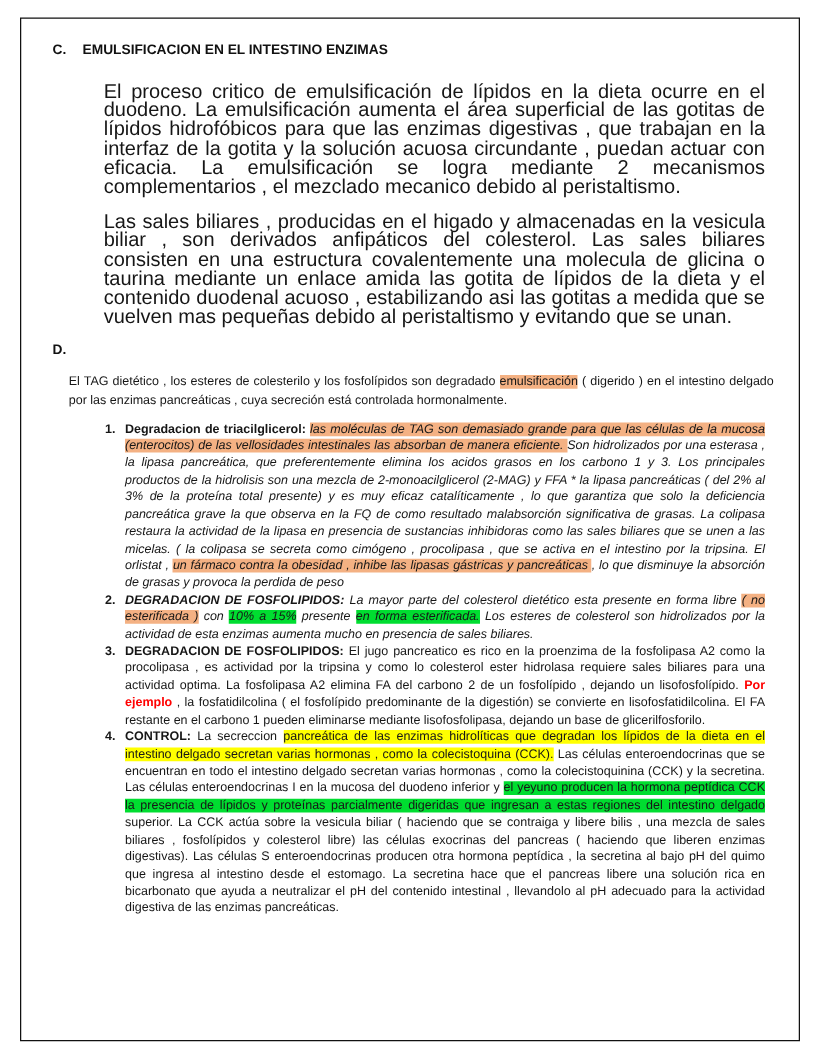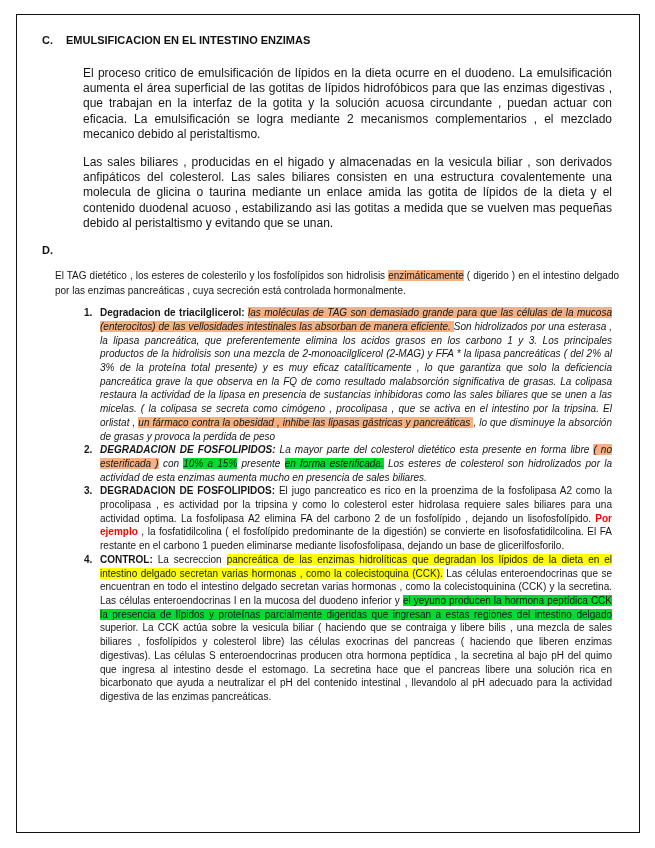--- a/index.html
+++ b/index.html
@@ -32,21 +32,21 @@
     color: #111;
   }
   .sec-c .heading { margin-bottom: 20px; }
   .para {
     text-align: justify;
     margin: 0 0 13px 0;
   }
   .sec-c .para {
     margin-left: 41px;
     margin-right: 7px;
-    font-size: 12px;
+    font-size: 16px;
     line-height: 15.2px;
   }
   .sec-d { margin-top: 8px; display: block; }
   .sec-d .intro {
     margin: 13px 0 8px 13px;
     font-size: 10px;
     line-height: 14.6px;
   }
   .list { margin: 0; padding: 0; list-style: none; }
   .list-item {
@@ -78,21 +78,21 @@
       <span class="h-title">EMULSIFICACION EN EL INTESTINO ENZIMAS</span>
     </h2>
     <p class="para"><span>El proceso critico de emulsificación de lípidos en la dieta ocurre en el duodeno. La emulsificación aumenta el área superficial de las gotitas de lípidos hidrofóbicos para que las enzimas digestivas , que trabajan en la interfaz de la gotita y la solución acuosa circundante , puedan actuar con eficacia. La emulsificación se logra mediante 2 mecanismos complementarios , el mezclado mecanico debido al peristaltismo.</span></p>
     <p class="para"><span>Las sales biliares , producidas en el higado y almacenadas en la vesicula biliar , son derivados anfipáticos del colesterol. Las sales biliares consisten en una estructura covalentemente una molecula de glicina o taurina mediante un enlace amida las gotita de lípidos de la dieta y el contenido duodenal acuoso , estabilizando asi las gotitas a medida que se vuelven mas pequeñas debido al peristaltismo y evitando que se unan.</span></p>
   </section>
 
   <section class="sec-d">
     <h2 class="heading">
       <span class="h-label">D.</span>
     </h2>
-    <p class="para intro"><span>El TAG dietético , los esteres de colesterilo y los fosfolípidos son hidrolisis </span><span class="hl-o">enzimáticamente</span><span> ( digerido ) en el intestino delgado por las enzimas pancreáticas , cuya secreción está controlada hormonalmente.</span></p>
+    <p class="para intro"><span>El TAG dietético , los esteres de colesterilo y los fosfolípidos son degradado </span><span class="hl-o">emulsificación</span><span> ( digerido ) en el intestino delgado por las enzimas pancreáticas , cuya secreción está controlada hormonalmente.</span></p>
 
     <ol class="list">
       <li class="list-item">
         <span class="num">1.</span>
         <div class="item-body"><span class="b">Degradacion de triacilglicerol: </span><span class="i hl-o">las moléculas de TAG son demasiado grande para que las células de la mucosa (enterocitos) de las vellosidades intestinales las absorban de manera eficiente. </span><span class="i">Son hidrolizados por una esterasa , la lipasa pancreática, que preferentemente elimina los acidos grasos en los carbono 1 y 3. Los principales productos de la hidrolisis son una mezcla de 2-monoacilglicerol (2-MAG) y FFA * la lipasa pancreáticas ( del 2% al 3% de la proteína total presente) y es muy eficaz catalíticamente , lo que garantiza que solo la deficiencia pancreática grave la que observa en la FQ de como resultado malabsorción significativa de grasas. La colipasa restaura la actividad de la lipasa en presencia de sustancias inhibidoras como las sales biliares que se unen a las micelas. ( la colipasa se secreta como cimógeno , procolipasa , que se activa en el intestino por la tripsina. El orlistat , </span><span class="i hl-o">un fármaco contra la obesidad , inhibe las lipasas gástricas y pancreáticas </span><span class="i">, lo que disminuye la absorción de grasas y provoca la perdida de peso</span></div>
       </li>
       <li class="list-item">
         <span class="num">2.</span>
         <div class="item-body"><span class="b i">DEGRADACION DE FOSFOLIPIDOS: </span><span class="i">La mayor parte del colesterol dietético esta presente en forma libre </span><span class="i hl-o">( no esterificada )</span><span class="i"> con </span><span class="i hl-g">10% a 15%</span><span class="i"> presente </span><span class="i hl-g">en forma esterificada.</span><span class="i"> Los esteres de colesterol son hidrolizados por la actividad de esta enzimas aumenta mucho en presencia de sales biliares.</span></div>
       </li>

